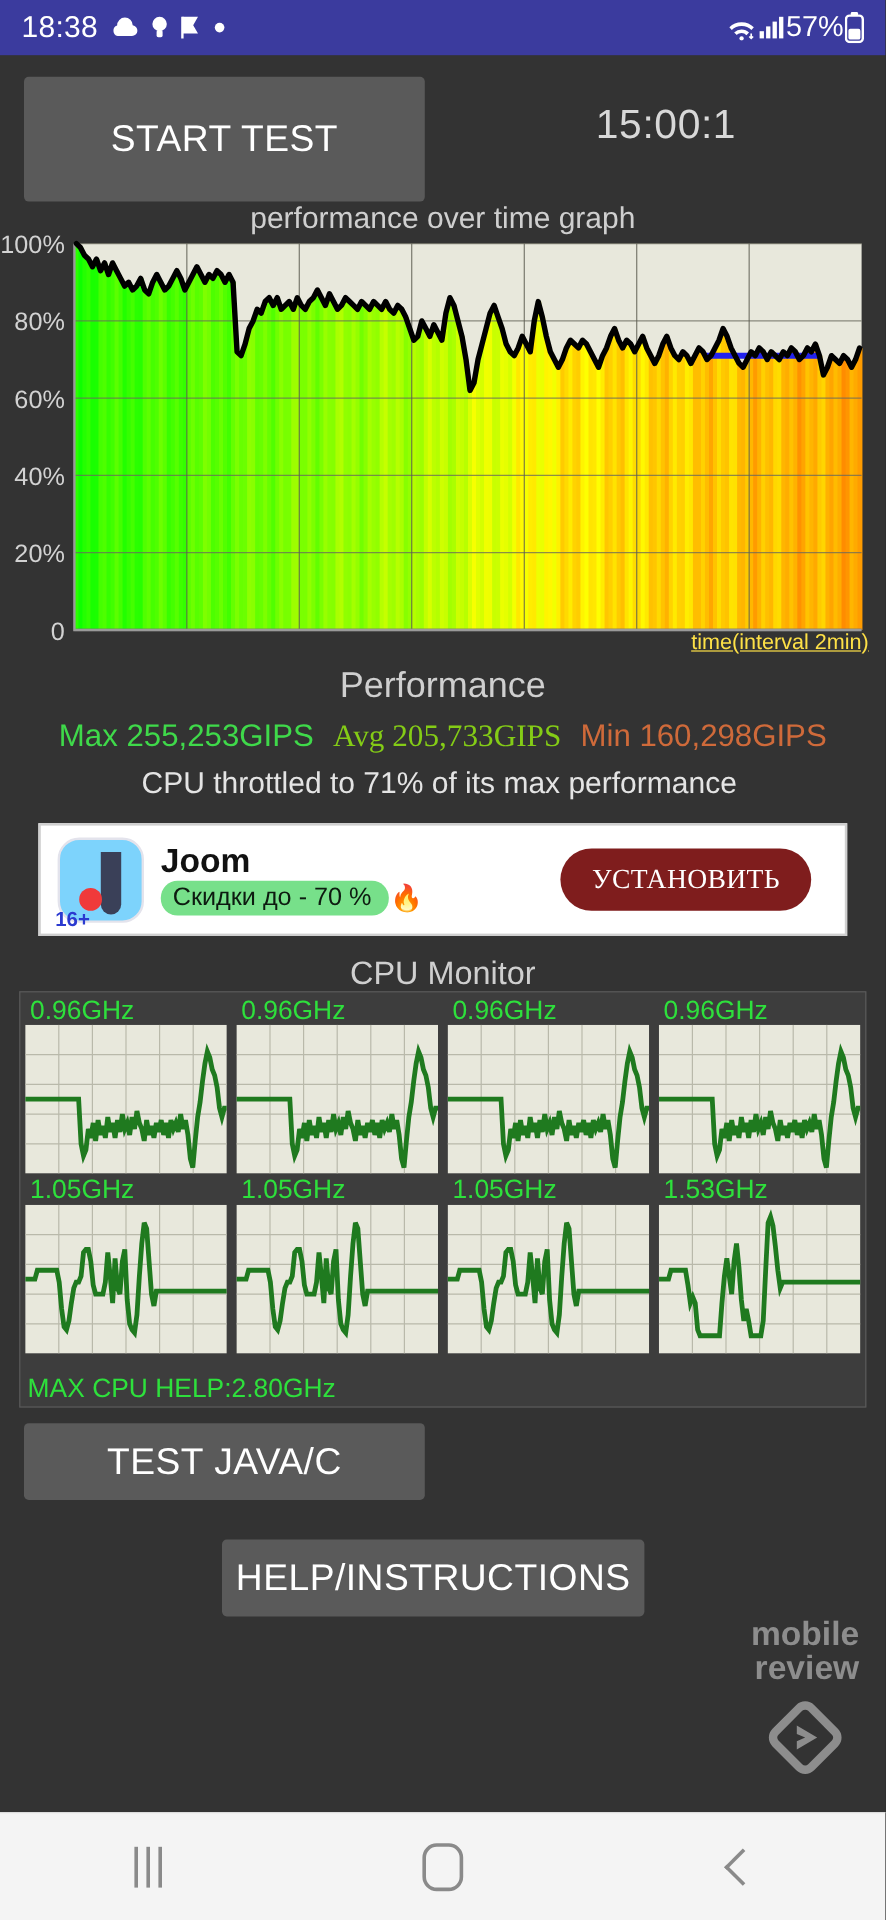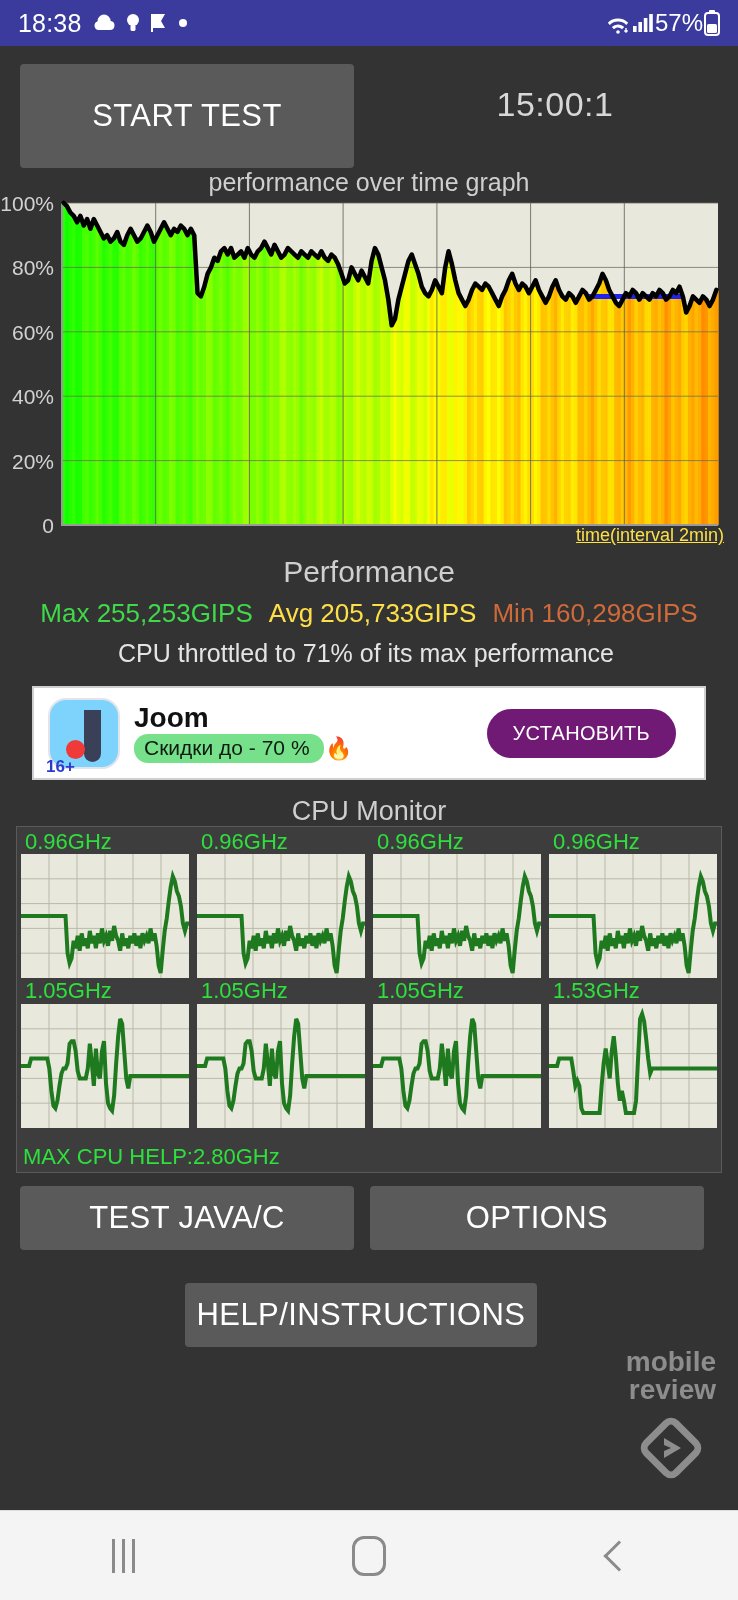--- a/index.html
+++ b/index.html
@@ -101,22 +101,22 @@
   .ad-text { margin-left: 14px; display: flex; flex-direction: column; gap: 2px; }
   .ad-title { font-size: 28px; font-weight: bold; color: #111111; line-height: 1.05; }
   .ad-sub-row { display: flex; align-items: center; gap: 2px; }
   .ad-badge {
     background: #77e08a; color: #0d1b10; font-size: 21px;
     padding: 2px 14px 3px 10px; border-radius: 14px;
   }
   .ad-fire { font-size: 22px; }
   #ad-install-button {
     margin-left: auto; margin-right: 18px;
-    background: #701a75; color: #ffffff; border: none; border-radius: 30px;
-    font-size: 20px; font-family: Liberation Sans, sans-serif;
+    background: #7f1d1d; color: #ffffff; border: none; border-radius: 30px;
+    font-size: 23px; font-family: Liberation Serif, serif;
     padding: 13px 26px; letter-spacing: .3px;
   }
 
   
   .cpu-heading {
     position: absolute; left: 0; top: 796px; width: 738px; text-align: center;
     color: #cfcfcf; font-size: 27px;
   }
   #cpu-monitor-panel {
     position: absolute; left: 16px; top: 826px; width: 706px; height: 347px;
@@ -451,21 +451,21 @@
         <text x="54" y="146.8" text-anchor="end" class="axis-label">60%</text>
         <text x="54" y="82.39999999999998" text-anchor="end" class="axis-label">80%</text>
         <text x="54" y="18" text-anchor="end" class="axis-label">100%</text>
       </svg>
   </div>
   <div class="x-axis-caption">time(interval 2min)</div>
 
   <div class="perf-heading">Performance</div>
   <div class="perf-stats">
     <span id="stat-max" style="color: rgb(63, 217, 74);">Max 255,253GIPS</span>
-    <span id="stat-avg" style="color: #fde047;">Avg 205,733GIPS</span>
+    <span id="stat-avg" style="color: #84cc16; font-family: Liberation Serif, serif;">Avg 205,733GIPS</span>
     <span id="stat-min" style="color: rgb(207, 106, 58);">Min 160,298GIPS</span>
   </div>
   <div class="perf-throttle">CPU throttled to 71% of its max performance</div>
 
   <div id="ad-banner">
     <div class="ad-icon-box">
       <span class="ad-j"></span>
       <span class="ad-dot"></span>
       <span class="ad-age">16+</span>
     </div>
@@ -608,21 +608,20 @@
             <line x1="0" x2="170" y1="74.4" y2="74.4" stroke="#b9b9aa" stroke-width="1"></line>
             <line x1="0" x2="170" y1="99.2" y2="99.2" stroke="#b9b9aa" stroke-width="1"></line>
             <path d="M0.00 62.00 L2.05 62.00 L4.10 62.00 L6.14 62.00 L8.19 62.00 L10.24 54.56 L12.29 54.56 L14.34 54.56 L16.39 54.56 L18.43 54.56 L20.48 54.56 L22.53 54.56 L24.58 66.96 L26.63 81.84 L28.67 76.88 L30.72 81.84 L32.77 104.16 L34.82 109.12 L36.87 109.12 L38.92 109.12 L40.96 109.12 L43.01 109.12 L45.06 109.12 L47.11 109.12 L49.16 109.12 L51.20 109.12 L53.25 81.84 L55.30 59.52 L57.35 44.64 L59.40 59.52 L61.45 74.40 L63.49 47.12 L65.54 32.24 L67.59 52.08 L69.64 79.36 L71.69 96.72 L73.73 86.80 L75.78 96.72 L77.83 109.12 L79.88 109.12 L81.93 109.12 L83.98 109.12 L86.02 109.12 L88.07 96.72 L90.12 54.56 L92.17 14.88 L94.22 9.92 L96.27 17.36 L98.31 34.72 L100.36 54.56 L102.41 69.44 L104.46 64.48 L106.51 64.48 L108.55 64.48 L110.60 64.48 L112.65 64.48 L114.70 64.48 L116.75 64.48 L118.80 64.48 L120.84 64.48 L122.89 64.48 L124.94 64.48 L126.99 64.48 L129.04 64.48 L131.08 64.48 L133.13 64.48 L135.18 64.48 L137.23 64.48 L139.28 64.48 L141.33 64.48 L143.37 64.48 L145.42 64.48 L147.47 64.48 L149.52 64.48 L151.57 64.48 L153.61 64.48 L155.66 64.48 L157.71 64.48 L159.76 64.48 L161.81 64.48 L163.86 64.48 L165.90 64.48 L167.95 64.48 L170.00 64.48 " fill="none" stroke="#1f7a1f" stroke-width="4" vector-effect="non-scaling-stroke"></path>
           </svg>
         </div>
       </div>
     <div class="cpu-max">MAX CPU HELP:2.80GHz</div>
   </div>
 
   <button class="btn" id="test-java-c-button">TEST JAVA/C</button>
-  <button class="btn" id="options-button">OPTIONS</button>
   <button class="btn" id="help-button">HELP/INSTRUCTIONS</button>
 
   <div id="watermark">
     <div class="wm-text">
       <div>mobile</div>
       <div>review</div>
     </div>
     <span>
       <svg width="68" height="68" viewBox="0 0 68 68">
         <rect x="13" y="13" width="42" height="42" rx="7" transform="rotate(45 34 34)" fill="none" stroke="#8d8d8d" stroke-width="7"></rect>

